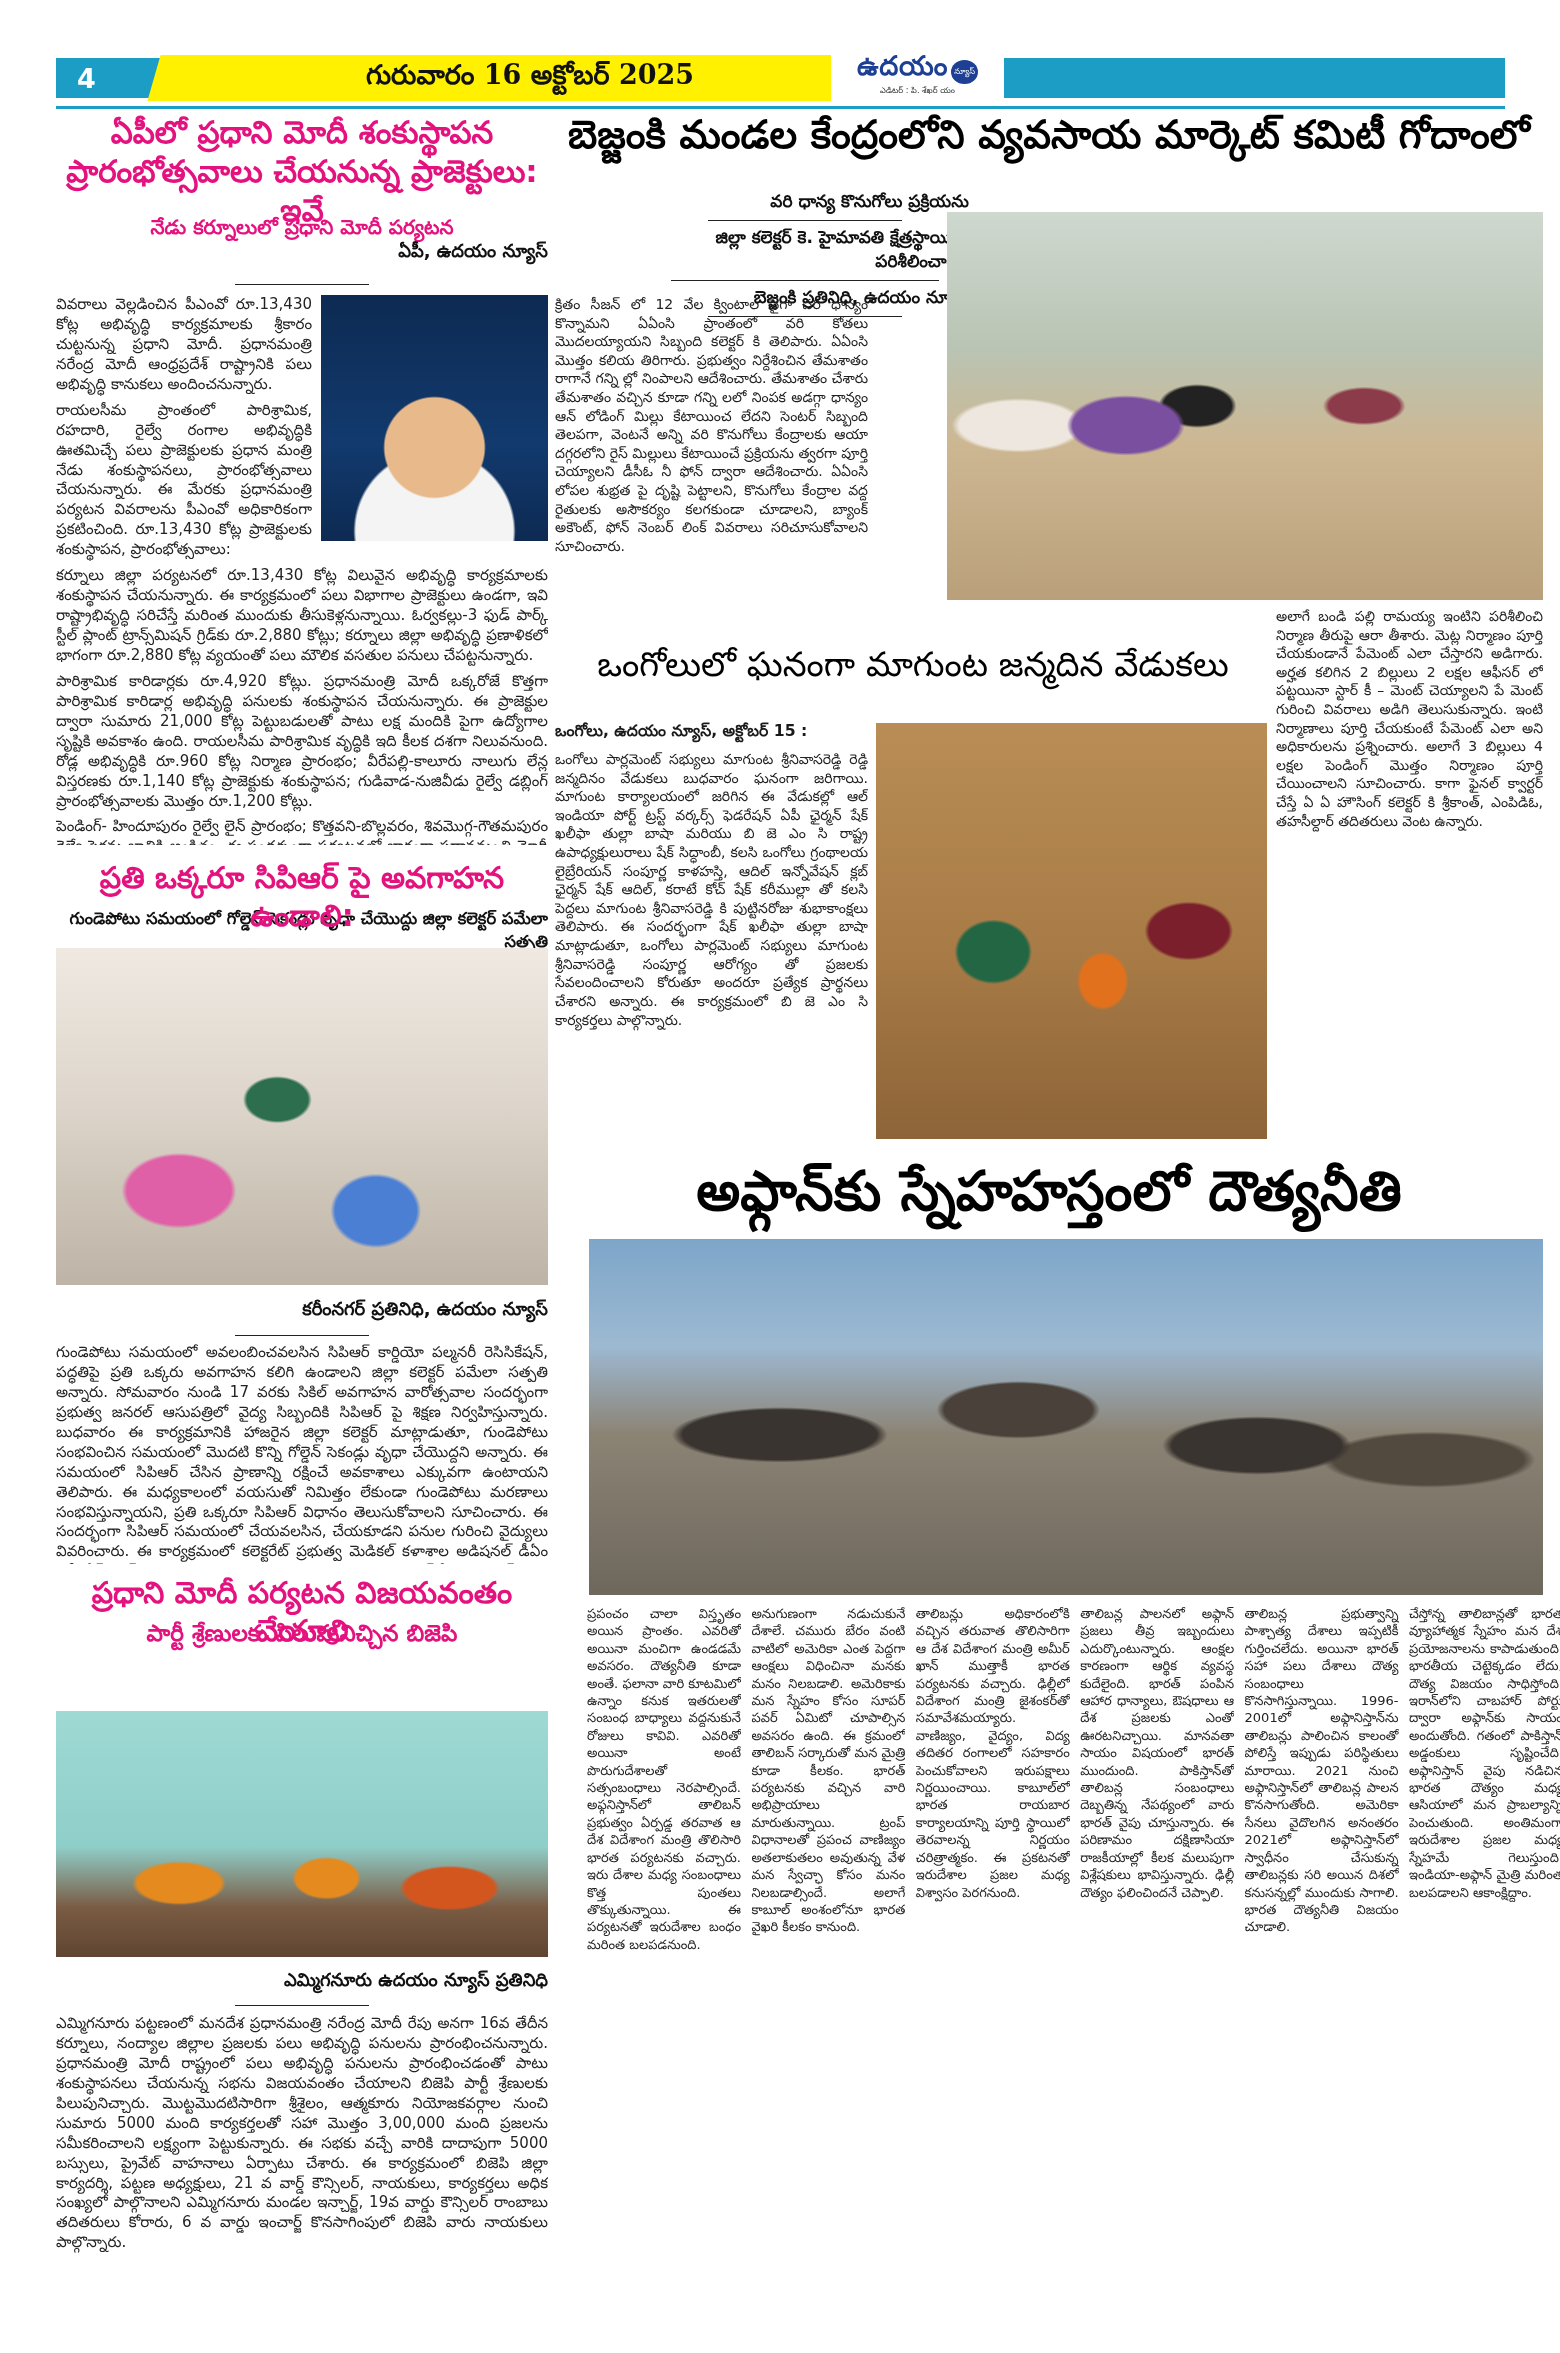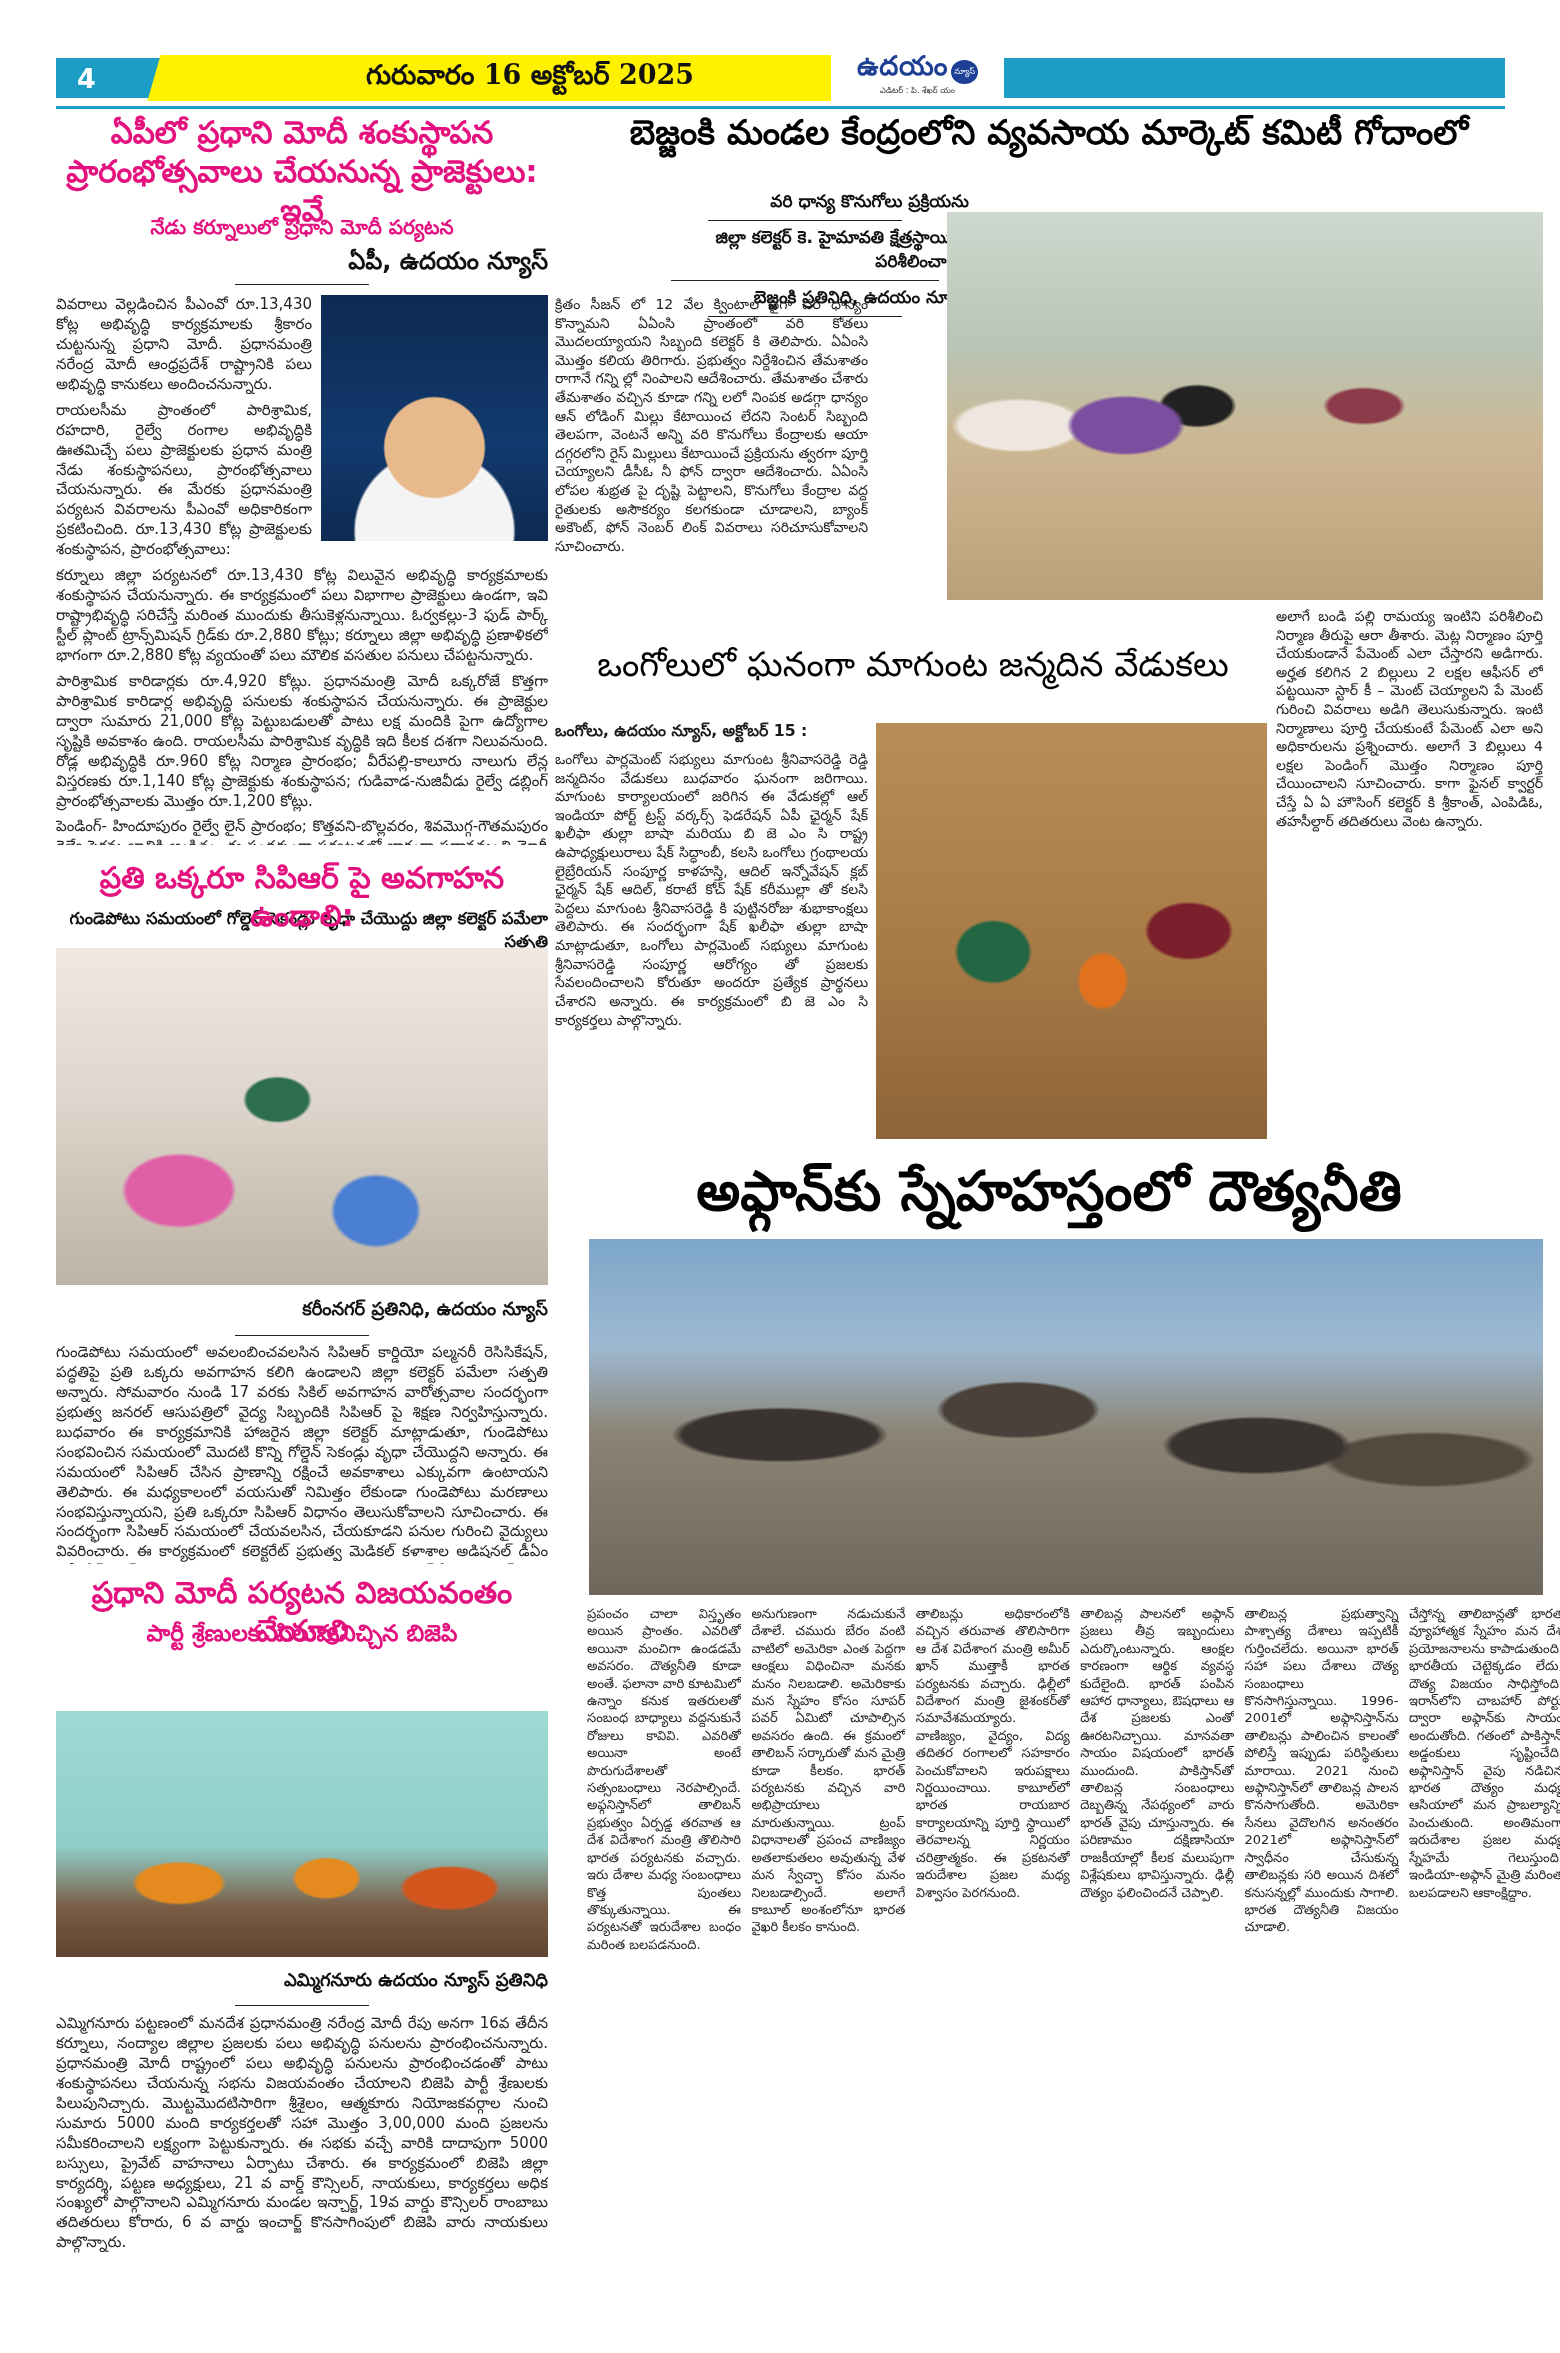--- a/index.html
+++ b/index.html
@@ -81,21 +81,21 @@
       <div>
         <span class="logo-main">ఉదయం</span><span class="logo-badge">న్యూస్</span>
       </div>
       <div class="editor-line">ఎడిటర్ : పి. శేఖర్ యం</div>
     </div>
   </div>
   <div class="masthead-rule"></div>
 
   <div class="abs hl-pink" style="left:56px;top:113px;width:492px;font-size:31px;">ఏపీలో ప్రధాని మోదీ శంకుస్థాపన ప్రారంభోత్సవాలు చేయనున్న ప్రాజెక్టులు: ఇవే</div>
   <div class="abs hl-pink" style="left:56px;top:215px;width:492px;font-size:20px;">నేడు కర్నూలులో ప్రధాని మోదీ పర్యటన</div>
-  <div class="abs byline" style="left:56px;top:247px;width:492px;font-size:24px;">ఏపీ, ఉదయం న్యూస్</div>
+  <div class="abs byline" style="left:56px;top:240px;width:492px;font-size:18px;">ఏపీ, ఉదయం న్యూస్</div>
   <div class="abs rule" style="left:235px;top:279px;width:134px;"></div>
   <div class="abs bodytext" style="left:56px;top:295px;width:492px;height:550px;">
     <div class="photo ph-modi photo-float"></div>
     <p>వివరాలు వెల్లడించిన పీఎంవో రూ.13,430 కోట్ల అభివృద్ధి కార్యక్రమాలకు శ్రీకారం చుట్టనున్న ప్రధాని మోదీ. ప్రధానమంత్రి నరేంద్ర మోదీ ఆంధ్రప్రదేశ్ రాష్ట్రానికి పలు అభివృద్ధి కానుకలు అందించనున్నారు.</p>
     <p>రాయలసీమ ప్రాంతంలో పారిశ్రామిక, రహదారి, రైల్వే రంగాల అభివృద్ధికి ఊతమిచ్చే పలు ప్రాజెక్టులకు ప్రధాన మంత్రి నేడు శంకుస్థాపనలు, ప్రారంభోత్సవాలు చేయనున్నారు. ఈ మేరకు ప్రధానమంత్రి పర్యటన వివరాలను పీఎంవో అధికారికంగా ప్రకటించింది. రూ.13,430 కోట్ల ప్రాజెక్టులకు శంకుస్థాపన, ప్రారంభోత్సవాలు:</p>
     <p>కర్నూలు జిల్లా పర్యటనలో రూ.13,430 కోట్ల విలువైన అభివృద్ధి కార్యక్రమాలకు శంకుస్థాపన చేయనున్నారు. ఈ కార్యక్రమంలో పలు విభాగాల ప్రాజెక్టులు ఉండగా, ఇవి రాష్ట్రాభివృద్ధి సరిచేస్తే మరింత ముందుకు తీసుకెళ్లనున్నాయి. ఓర్వకల్లు-3 ఫుడ్ పార్క్ స్టీల్ ప్లాంట్ ట్రాన్స్‌మిషన్ గ్రిడ్‌కు రూ.2,880 కోట్లు; కర్నూలు జిల్లా అభివృద్ధి ప్రణాళికలో భాగంగా రూ.2,880 కోట్ల వ్యయంతో పలు మౌలిక వసతుల పనులు చేపట్టనున్నారు.</p>
     <p>పారిశ్రామిక కారిడార్లకు రూ.4,920 కోట్లు. ప్రధానమంత్రి మోదీ ఒక్కరోజే కొత్తగా పారిశ్రామిక కారిడార్ల అభివృద్ధి పనులకు శంకుస్థాపన చేయనున్నారు. ఈ ప్రాజెక్టుల ద్వారా సుమారు 21,000 కోట్ల పెట్టుబడులతో పాటు లక్ష మందికి పైగా ఉద్యోగాల సృష్టికి అవకాశం ఉంది. రాయలసీమ పారిశ్రామిక వృద్ధికి ఇది కీలక దశగా నిలువనుంది. రోడ్ల అభివృద్ధికి రూ.960 కోట్ల నిర్మాణ ప్రారంభం; వీరేపల్లి-కాలూరు నాలుగు లేన్ల విస్తరణకు రూ.1,140 కోట్ల ప్రాజెక్టుకు శంకుస్థాపన; గుడివాడ-నుజివీడు రైల్వే డబ్లింగ్ ప్రారంభోత్సవాలకు మొత్తం రూ.1,200 కోట్లు.</p>
     <p>పెండింగ్- హిందూపురం రైల్వే లైన్ ప్రారంభం; కొత్తవని-బొల్లవరం, శివమొగ్గ-గౌతమపురం రైల్వే సెక్షన్లు జాతికి అంకితం. ఈ సందర్భంగా పర్యటనలో భాగంగా ప్రధానమంత్రి మోదీ మొదలకు కాశివెల శివాజీ స్ఫూర్తి కేంద్రాన్ని సందర్శించి, ఆ ప్రారంభోత్సవాలలో జిల్లా ప్రజలకు అభివృద్ధి ఫలాలు అందజేయనున్నారు.</p>
   </div>
 
@@ -106,21 +106,21 @@
   <div class="abs rule" style="left:235px;top:1330px;width:134px;"></div>
   <div class="abs bodytext" style="left:56px;top:1343px;width:492px;height:221px;">గుండెపోటు సమయంలో అవలంబించవలసిన సిపిఆర్ కార్డియో పల్మనరీ రెసిసికేషన్, పద్ధతిపై ప్రతి ఒక్కరు అవగాహన కలిగి ఉండాలని జిల్లా కలెక్టర్ పమేలా సత్పతి అన్నారు. సోమవారం నుండి 17 వరకు సికిల్ అవగాహన వారోత్సవాల సందర్భంగా ప్రభుత్వ జనరల్ ఆసుపత్రిలో వైద్య సిబ్బందికి సిపిఆర్ పై శిక్షణ నిర్వహిస్తున్నారు. బుధవారం ఈ కార్యక్రమానికి హాజరైన జిల్లా కలెక్టర్ మాట్లాడుతూ, గుండెపోటు సంభవించిన సమయంలో మొదటి కొన్ని గోల్డెన్ సెకండ్లు వృధా చేయొద్దని అన్నారు. ఈ సమయంలో సిపిఆర్ చేసిన ప్రాణాన్ని రక్షించే అవకాశాలు ఎక్కువగా ఉంటాయని తెలిపారు. ఈ మధ్యకాలంలో వయసుతో నిమిత్తం లేకుండా గుండెపోటు మరణాలు సంభవిస్తున్నాయని, ప్రతి ఒక్కరూ సిపిఆర్ విధానం తెలుసుకోవాలని సూచించారు. ఈ సందర్భంగా సిపిఆర్ సమయంలో చేయవలసిన, చేయకూడని పనుల గురించి వైద్యులు వివరించారు. ఈ కార్యక్రమంలో కలెక్టరేట్ ప్రభుత్వ మెడికల్ కళాశాల అడిషనల్ డీఏం ఉష్మీదీస్ ఖాన్, జిల్లా వైద్యాధికారి వెంకటరమణ, సూపరింటెండెంట్ వీరారెడ్డి, ఆర్.ఎంఓ నీనస్, ప్రోగ్రాం ఆఫీసర్ సనా, డాక్టర్ రవీష్ పాల్గొన్నారు.</div>
 
   <div class="abs hl-pink" style="left:56px;top:1574px;width:492px;font-size:30px;">ప్రధాని మోదీ పర్యటన విజయవంతం చేయాలి</div>
   <div class="abs hl-pink" style="left:56px;top:1619px;width:492px;font-size:23px;">పార్టీ శ్రేణులకు పిలుపునిచ్చిన బిజెపి</div>
   <div class="abs photo ph-bjp" style="left:56px;top:1711px;width:492px;height:246px;"></div>
   <div class="abs byline" style="left:56px;top:1969px;width:492px;font-size:18px;">ఎమ్మిగనూరు ఉదయం న్యూస్ ప్రతినిధి</div>
   <div class="abs rule" style="left:235px;top:2000px;width:134px;"></div>
   <div class="abs bodytext" style="left:56px;top:2014px;width:492px;height:306px;">ఎమ్మిగనూరు పట్టణంలో మనదేశ ప్రధానమంత్రి నరేంద్ర మోదీ రేపు అనగా 16వ తేదీన కర్నూలు, నంద్యాల జిల్లాల ప్రజలకు పలు అభివృద్ధి పనులను ప్రారంభించనున్నారు. ప్రధానమంత్రి మోదీ రాష్ట్రంలో పలు అభివృద్ధి పనులను ప్రారంభించడంతో పాటు శంకుస్థాపనలు చేయనున్న సభను విజయవంతం చేయాలని బిజెపి పార్టీ శ్రేణులకు పిలుపునిచ్చారు. మొట్టమొదటిసారిగా శ్రీశైలం, ఆత్మకూరు నియోజకవర్గాల నుంచి సుమారు 5000 మంది కార్యకర్తలతో సహా మొత్తం 3,00,000 మంది ప్రజలను సమీకరించాలని లక్ష్యంగా పెట్టుకున్నారు. ఈ సభకు వచ్చే వారికి దాదాపుగా 5000 బస్సులు, ప్రైవేట్ వాహనాలు ఏర్పాటు చేశారు. ఈ కార్యక్రమంలో బిజెపి జిల్లా కార్యదర్శి, పట్టణ అధ్యక్షులు, 21 వ వార్డ్ కౌన్సిలర్, నాయకులు, కార్యకర్తలు అధిక సంఖ్యలో పాల్గొనాలని ఎమ్మిగనూరు మండల ఇన్చార్జ్, 19వ వార్డు కౌన్సిలర్ రాంబాబు తదితరులు కోరారు, 6 వ వార్డు ఇంచార్జ్ కొనసాగింపులో బిజెపి వారు నాయకులు పాల్గొన్నారు.</div>
 
-  <div class="abs hl-black" style="left:555px;top:112px;width:988px;font-size:34px;">బెజ్జంకి మండల కేంద్రంలోని వ్యవసాయ మార్కెట్ కమిటీ గోదాంలో</div>
+  <div class="abs hl-black" style="left:555px;top:112px;width:988px;font-size:39px;">బెజ్జంకి మండల కేంద్రంలోని వ్యవసాయ మార్కెట్ కమిటీ గోదాంలో</div>
   <div class="abs" style="left:641px;top:191px;width:328px;">
     <div class="byline" style="font-size:17px;">వరి ధాన్య కొనుగోలు ప్రక్రియను</div>
     <div class="rule" style="width:194px;"></div>
     <div class="byline" style="font-size:17px;margin-top:6px;">జిల్లా కలెక్టర్ కె. హైమావతి క్షేత్రస్థాయిలో పరిశీలించారు.</div>
     <div class="rule" style="width:268px;"></div>
     <div class="byline" style="font-size:17px;margin-top:6px;">బెజ్జంకి ప్రతినిధి, ఉదయం న్యూస్</div>
     <div class="rule" style="width:194px;"></div>
   </div>
   <div class="abs photo ph-market" style="left:947px;top:212px;width:596px;height:388px;"></div>
   <div class="abs bodytext" style="left:555px;top:295px;width:313px;height:343px;font-size:14px;">క్రితం సీజన్ లో 12 వేల క్వింటాల పైగా వరి ధాన్యం కొన్నామని ఏఏంసి ప్రాంతంలో వరి కోతలు మొదలయ్యాయని సిబ్బంది కలెక్టర్ కి తెలిపారు. ఏఏంసి మొత్తం కలియ తిరిగారు. ప్రభుత్వం నిర్దేశించిన తేమశాతం రాగానే గన్ని ల్లో నింపాలని ఆదేశించారు. తేమశాతం చేశారు తేమశాతం వచ్చిన కూడా గన్ని లలో నింపక అడగ్గా ధాన్యం ఆన్ లోడింగ్ మిల్లు కేటాయించ లేదని సెంటర్ సిబ్బంది తెలపగా, వెంటనే అన్ని వరి కొనుగోలు కేంద్రాలకు ఆయా దగ్గరలోని రైస్ మిల్లులు కేటాయించే ప్రక్రియను త్వరగా పూర్తి చెయ్యాలని డీసీఓ నీ ఫోన్ ద్వారా ఆదేశించారు. ఏఏంసి లోపల శుభ్రత పై దృష్టి పెట్టాలని, కొనుగోలు కేంద్రాల వద్ద రైతులకు అసౌకర్యం కలగకుండా చూడాలని, బ్యాంక్ అకౌంట్, ఫోన్ నెంబర్ లింక్ వివరాలు సరిచూసుకోవాలని సూచించారు.</div>

